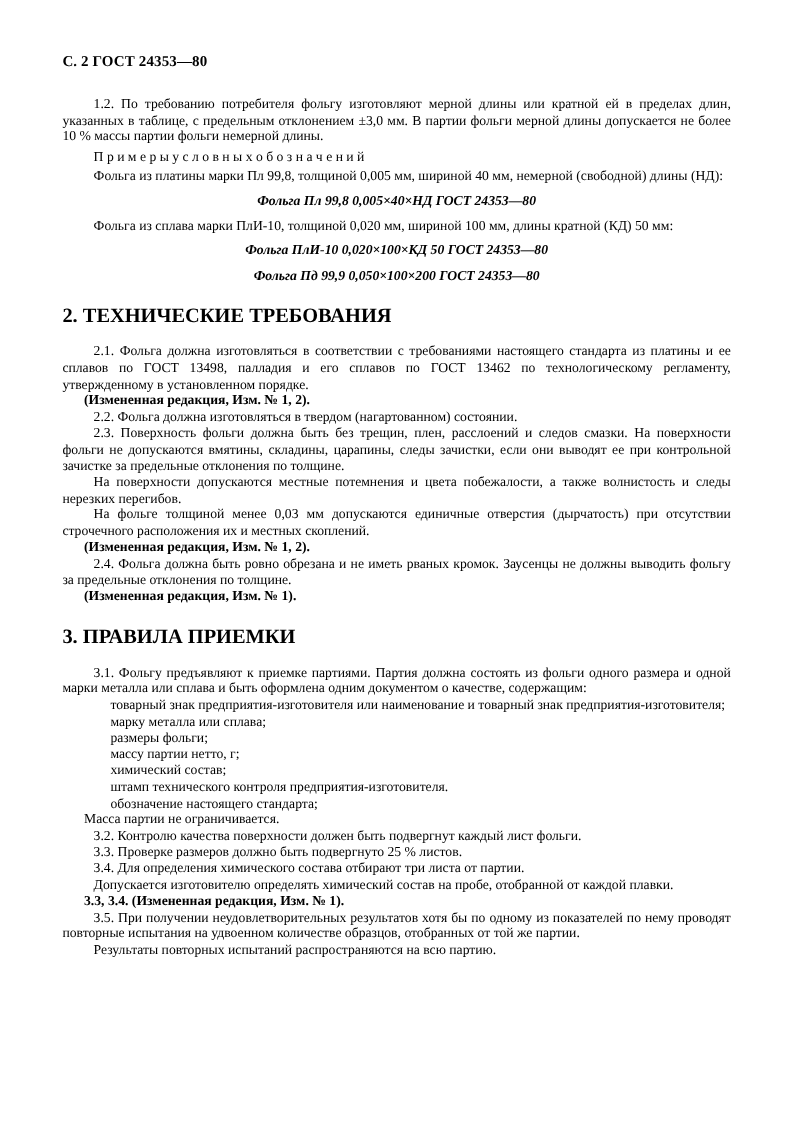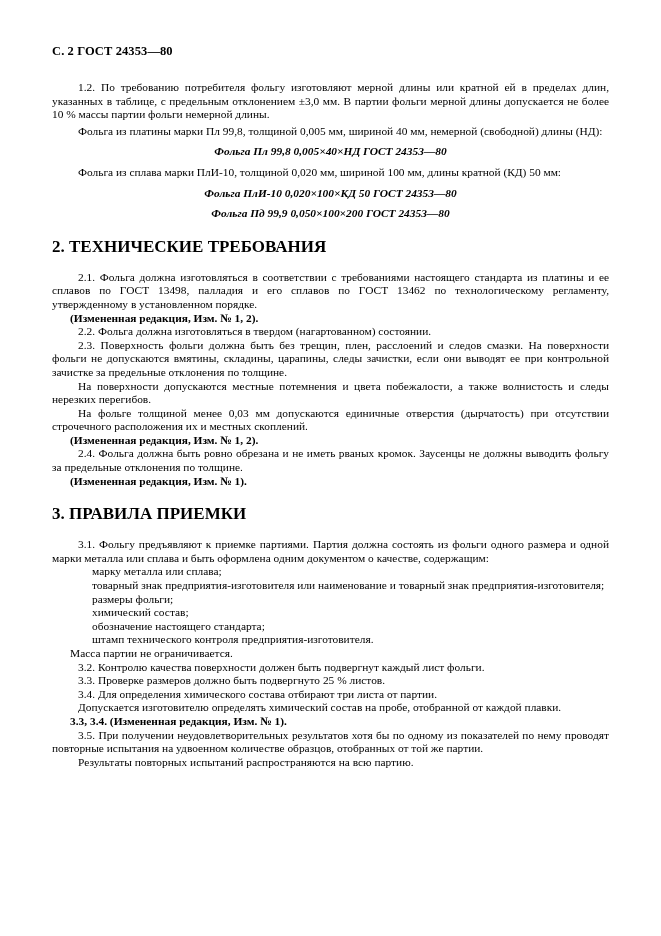--- a/index.html
+++ b/index.html
@@ -69,20 +69,21 @@
 </style>
 </head>
 <body>
 
 <div class="page">
 
   <div class="header">С. 2 ГОСТ 24353—80</div>
 
   <p class="indent">1.2.  По требованию потребителя фольгу изготовляют мерной длины или кратной ей в пределах длин, указанных в таблице, с предельным отклонением ±3,0 мм. В партии фольги мерной длины допускается не более 10 % массы партии фольги немерной длины.</p>
 
+  <p class="indent gap-s">П р и м е р ы   у с л о в н ы х   о б о з н а ч е н и й</p>
 
   <p class="indent gap-s">Фольга из платины марки Пл 99,8, толщиной 0,005 мм, шириной 40 мм, немерной (свободной) длины (НД):</p>
   <p class="center italic bold gap-m">Фольга Пл 99,8 0,005×40×НД ГОСТ 24353—80</p>
 
   <p class="indent gap-m">Фольга из сплава марки ПлИ-10, толщиной 0,020 мм, шириной 100 мм, длины кратной (КД) 50 мм:</p>
   <p class="center italic bold gap-m">Фольга ПлИ-10 0,020×100×КД 50 ГОСТ 24353—80</p>
 
   <p class="center italic bold gap-m">Фольга Пд 99,9 0,050×100×200 ГОСТ 24353—80</p>
 
   <div class="section-title">2. ТЕХНИЧЕСКИЕ ТРЕБОВАНИЯ</div>
@@ -95,26 +96,27 @@
   <p class="indent">На фольге толщиной менее 0,03 мм допускаются единичные отверстия (дырчатость) при отсутствии строчечного расположения их и местных скоплений.</p>
   <p class="indent-small bold">(Измененная редакция, Изм. № 1, 2).</p>
   <p class="indent">2.4.  Фольга должна быть ровно обрезана и не иметь рваных кромок. Заусенцы не должны выводить фольгу за предельные отклонения по толщине.</p>
   <p class="indent-small bold">(Измененная редакция, Изм. № 1).</p>
 
   <div class="section-title">3. ПРАВИЛА ПРИЕМКИ</div>
 
   <p class="indent">3.1.  Фольгу предъявляют к приемке партиями. Партия должна состоять из фольги одного размера и одной марки металла или сплава и быть оформлена одним документом о качестве, содержащим:</p>
 
   <div>
+    <p class="list-line">товарный знак предприятия-изготовителя или наименование и товарный знак предприятия-изготовителя;</p>
     <p class="list-line">марку металла или сплава;</p>
-    <p class="list-line">товарный знак предприятия-изготовителя или наименование и товарный знак предприятия-изготовителя;</p>
     <p class="list-line">размеры фольги;</p>
+    <p class="list-line">массу партии нетто, г;</p>
     <p class="list-line">химический состав;</p>
+    <p class="list-line">штамп технического контроля предприятия-изготовителя.</p>
     <p class="list-line">обозначение настоящего стандарта;</p>
-    <p class="list-line">штамп технического контроля предприятия-изготовителя.</p>
   </div>
 
   <p class="indent-small">Масса партии не ограничивается.</p>
   <p class="indent">3.2.  Контролю качества поверхности должен быть подвергнут каждый лист фольги.</p>
   <p class="indent">3.3.  Проверке размеров должно быть подвергнуто 25 % листов.</p>
   <p class="indent">3.4.  Для определения химического состава отбирают три листа от партии.</p>
   <p class="indent">Допускается изготовителю определять химический состав на пробе, отобранной от каждой плавки.</p>
   <p class="indent-small bold">3.3, 3.4.  (Измененная редакция, Изм. № 1).</p>
   <p class="indent">3.5.  При получении неудовлетворительных результатов хотя бы по одному из показателей по нему проводят повторные испытания на удвоенном количестве образцов, отобранных от той же партии.</p>
   <p class="indent">Результаты повторных испытаний распространяются на всю партию.</p>

